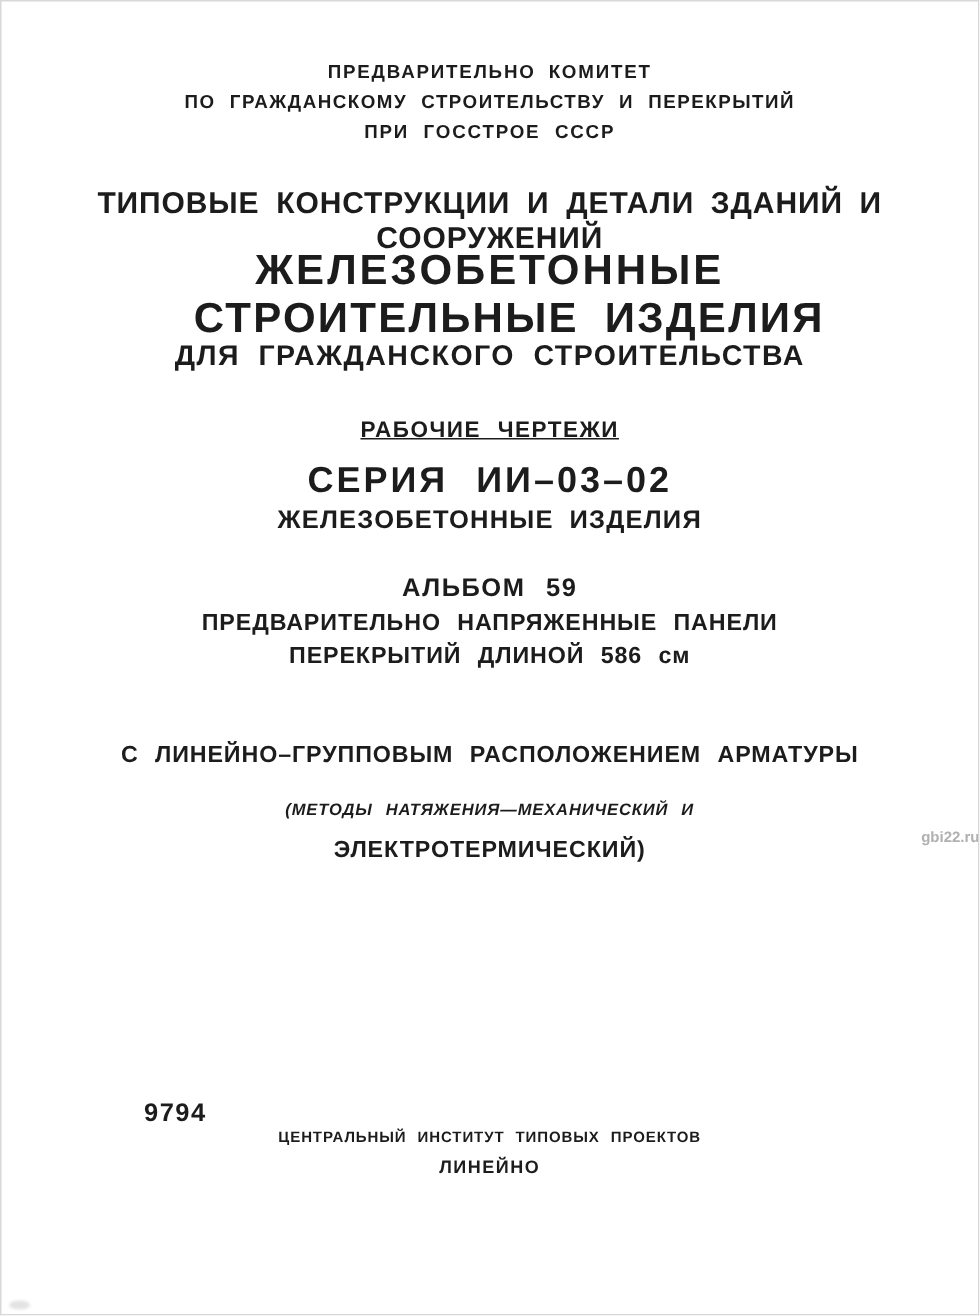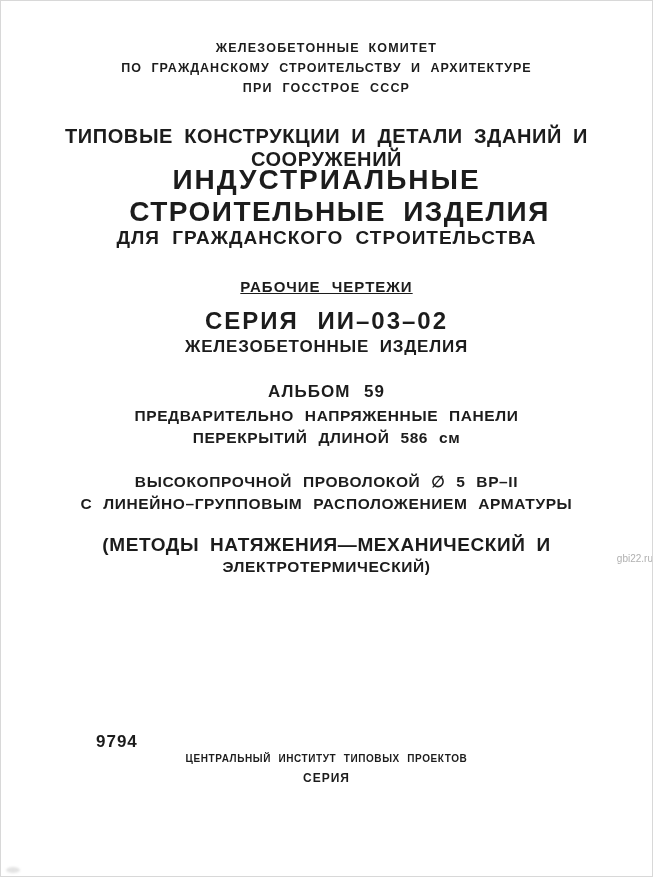--- a/index.html
+++ b/index.html
@@ -34,30 +34,30 @@
   .series-subtitle { top: 336px; font-size: 17px; letter-spacing: 0.8px; word-spacing: 5px; }
 
   .album-title { top: 381px; font-size: 17px; letter-spacing: 1px; word-spacing: 8px; }
   .album-l0 { top: 406px; }
   .album-l1 { top: 428px; }
   .album-l2 { top: 450px; }
   .album-l3 { top: 472px; }
   .album-l4 { top: 494px; }
   .album-line { font-size: 15.5px; letter-spacing: 0.6px; word-spacing: 6px; }
 
-  .methods-line1 { top: 533px; font-size: 19px; letter-spacing: 0.6px; word-spacing: 5px; }
+  .methods-line1 { top: 533px; font-size: 11px; letter-spacing: 0.6px; word-spacing: 5px; font-style: italic; }
   .methods-line2 { top: 557px; font-size: 15.5px; letter-spacing: 0.6px; }
 
   .watermark {
     position: absolute;
     top: 552px;
     right: -1px;
     font-size: 10px;
     color: #b0b0b0;
-    font-weight: normal;
+    font-weight: bold;
     letter-spacing: 0;
     text-align: center;
   }
 
   .footer-code {
     position: absolute;
     left: 95px;
     top: 731px;
     font-size: 17px;
     letter-spacing: 1px;
@@ -74,45 +74,44 @@
     background: #e3e3e3;
     border-radius: 50%;
     filter: blur(1px);
   }
 </style>
 </head>
 <body>
 
 <div class="page">
 
-  <div class="center b hdr-line1">ЖЕЛЕЗОБЕТОННЫЕ КОМИТЕТ</div>
-  <div class="center b hdr-line2">ПО ГРАЖДАНСКОМУ СТРОИТЕЛЬСТВУ И АРХИТЕКТУРЕ</div>
+  <div class="center b hdr-line1">ПРЕДВАРИТЕЛЬНО КОМИТЕТ</div>
+  <div class="center b hdr-line2">ПО ГРАЖДАНСКОМУ СТРОИТЕЛЬСТВУ И ПЕРЕКРЫТИЙ</div>
   <div class="center b hdr-line3">ПРИ ГОССТРОЕ СССР</div>
 
   <div class="center b series-heading">ТИПОВЫЕ КОНСТРУКЦИИ И ДЕТАЛИ ЗДАНИЙ И СООРУЖЕНИЙ</div>
 
-  <div class="center b title-line1">ИНДУСТРИАЛЬНЫЕ</div>
+  <div class="center b title-line1">ЖЕЛЕЗОБЕТОННЫЕ</div>
   <div class="center b title-line2">СТРОИТЕЛЬНЫЕ ИЗДЕЛИЯ</div>
   <div class="center b title-line3">ДЛЯ ГРАЖДАНСКОГО СТРОИТЕЛЬСТВА</div>
 
   <div class="center b working-drawings">РАБОЧИЕ ЧЕРТЕЖИ</div>
 
   <div class="center b series-number">СЕРИЯ ИИ–03–02</div>
   <div class="center b series-subtitle">ЖЕЛЕЗОБЕТОННЫЕ ИЗДЕЛИЯ</div>
 
   <div class="center b album-title">АЛЬБОМ 59</div>
   <div class="center b album-line album-l0">ПРЕДВАРИТЕЛЬНО НАПРЯЖЕННЫЕ ПАНЕЛИ</div>
   <div class="center b album-line album-l1">ПЕРЕКРЫТИЙ ДЛИНОЙ 586 см</div>
-  <div class="center b album-line album-l3">ВЫСОКОПРОЧНОЙ ПРОВОЛОКОЙ ∅ 5 ВР–II</div>
   <div class="center b album-line album-l4">С ЛИНЕЙНО–ГРУППОВЫМ РАСПОЛОЖЕНИЕМ АРМАТУРЫ</div>
 
   <div class="center b methods-line1">(МЕТОДЫ НАТЯЖЕНИЯ—МЕХАНИЧЕСКИЙ И</div>
   <div class="center b methods-line2">ЭЛЕКТРОТЕРМИЧЕСКИЙ)</div>
 
   <div class="watermark">gbi22.ru</div>
 
   <div class="b footer-code">9794</div>
   <div class="center b footer-publisher">ЦЕНТРАЛЬНЫЙ ИНСТИТУТ ТИПОВЫХ ПРОЕКТОВ</div>
-  <div class="center b footer-city">СЕРИЯ</div>
+  <div class="center b footer-city">ЛИНЕЙНО</div>
 
   <div class="scan-smudge"></div>
 
 </div>
 
 </body></html>

